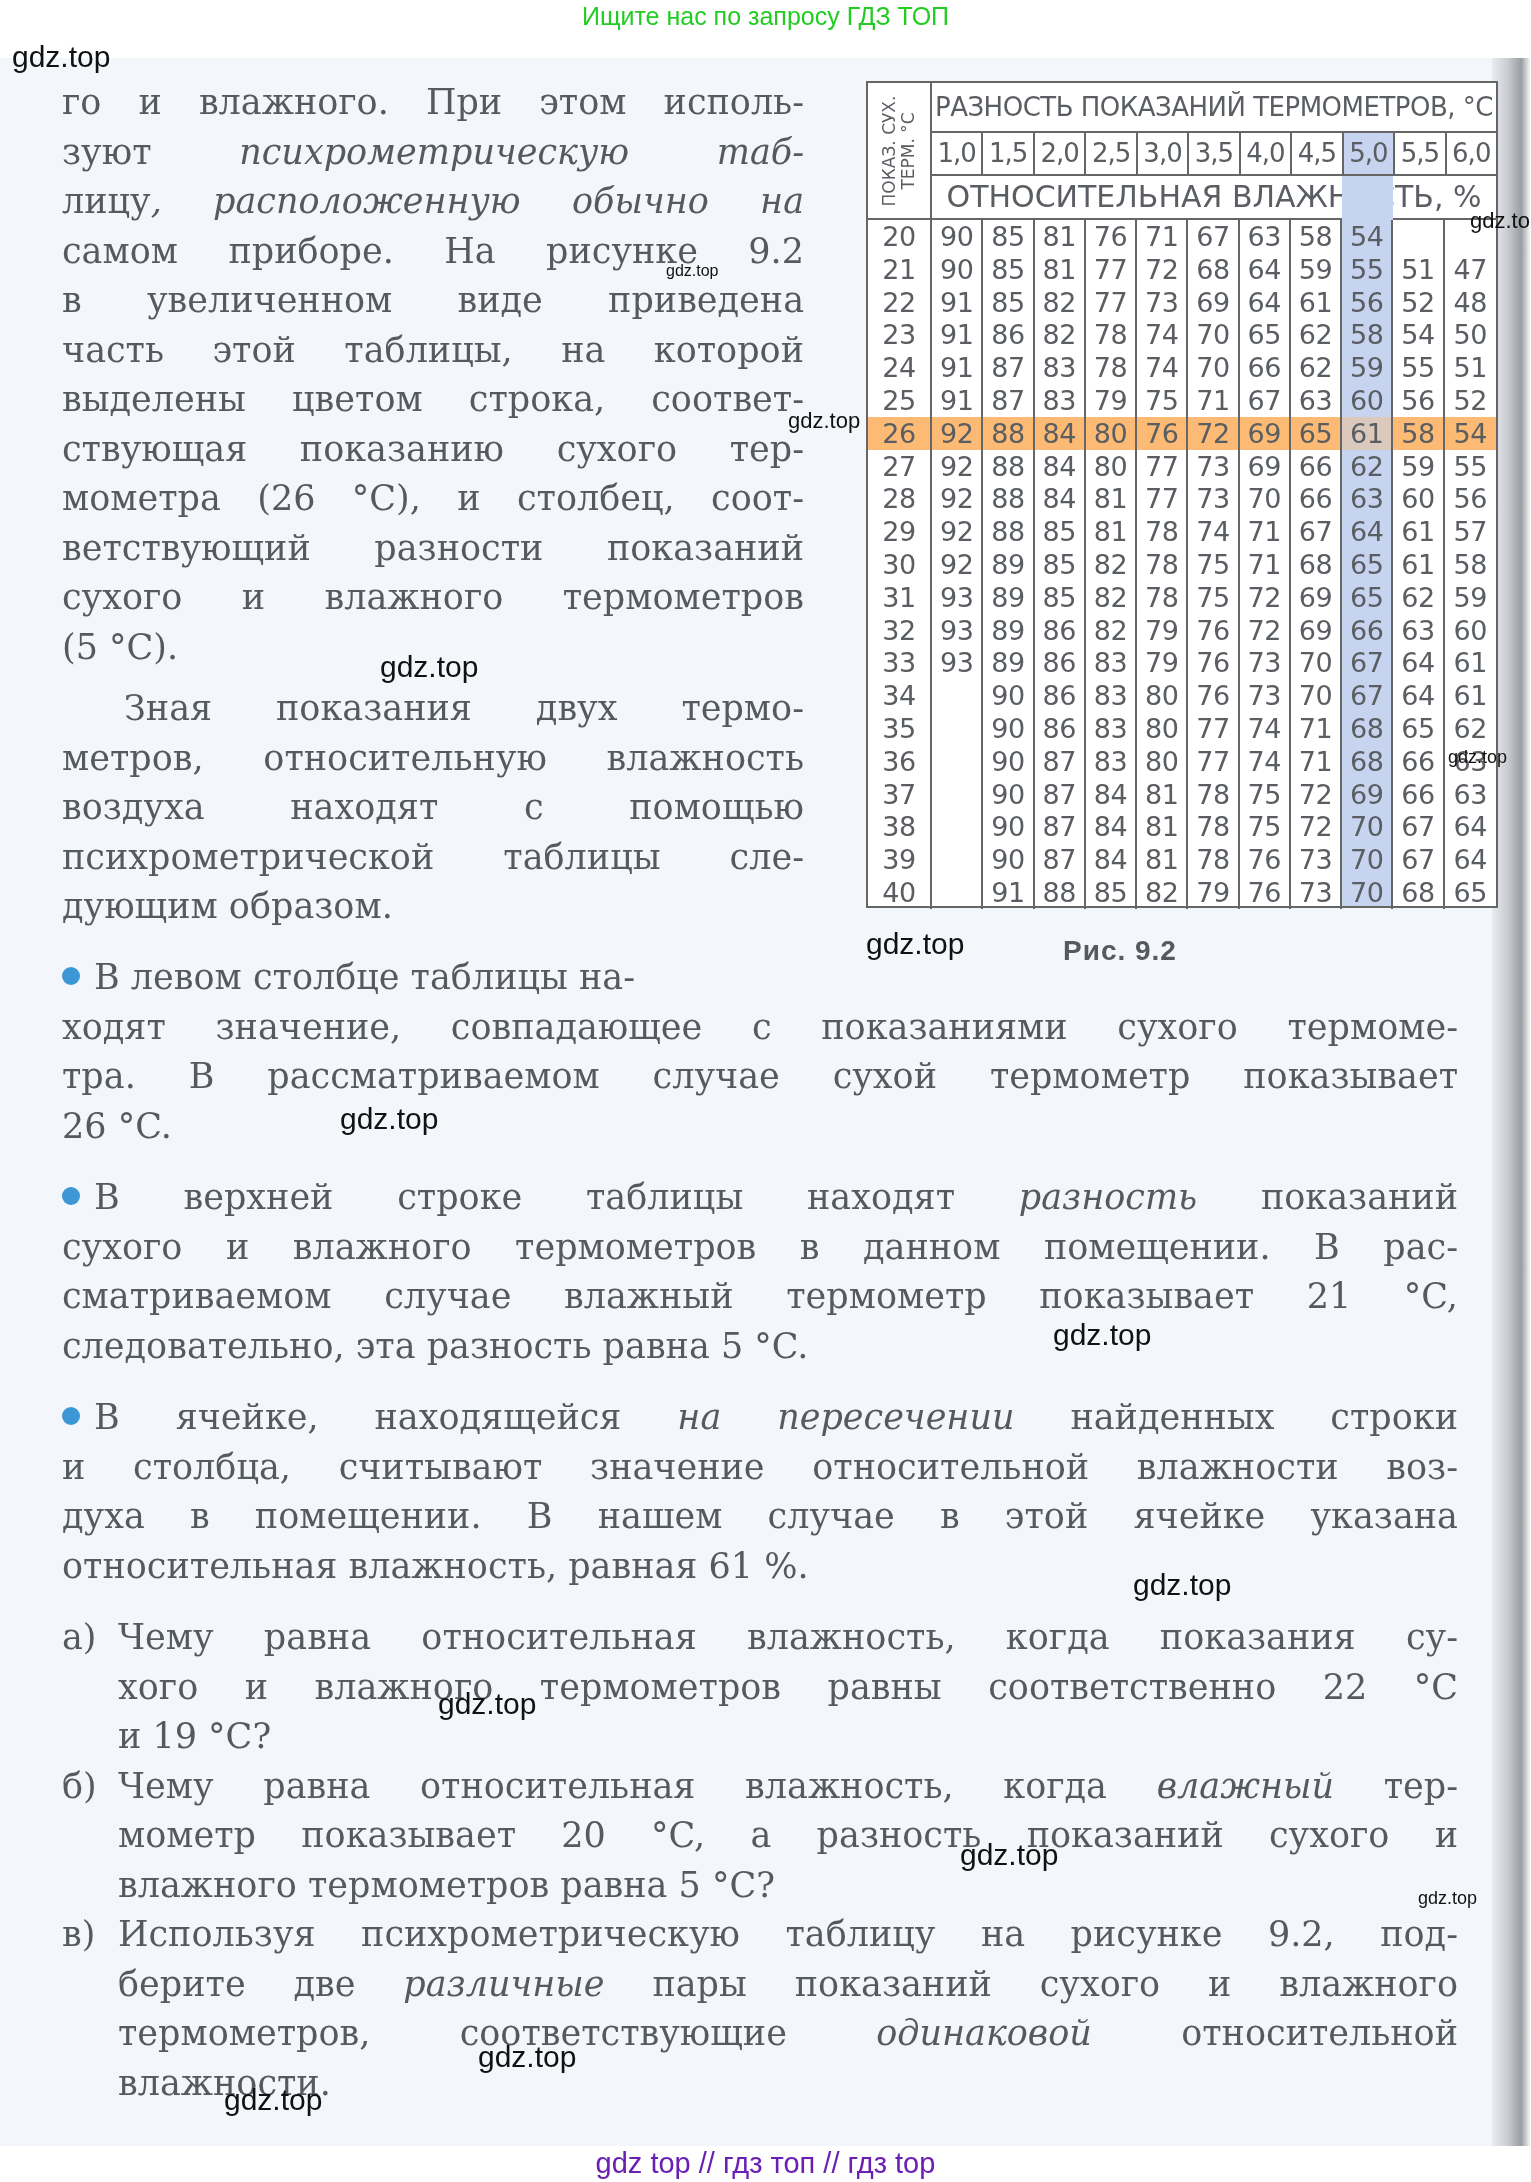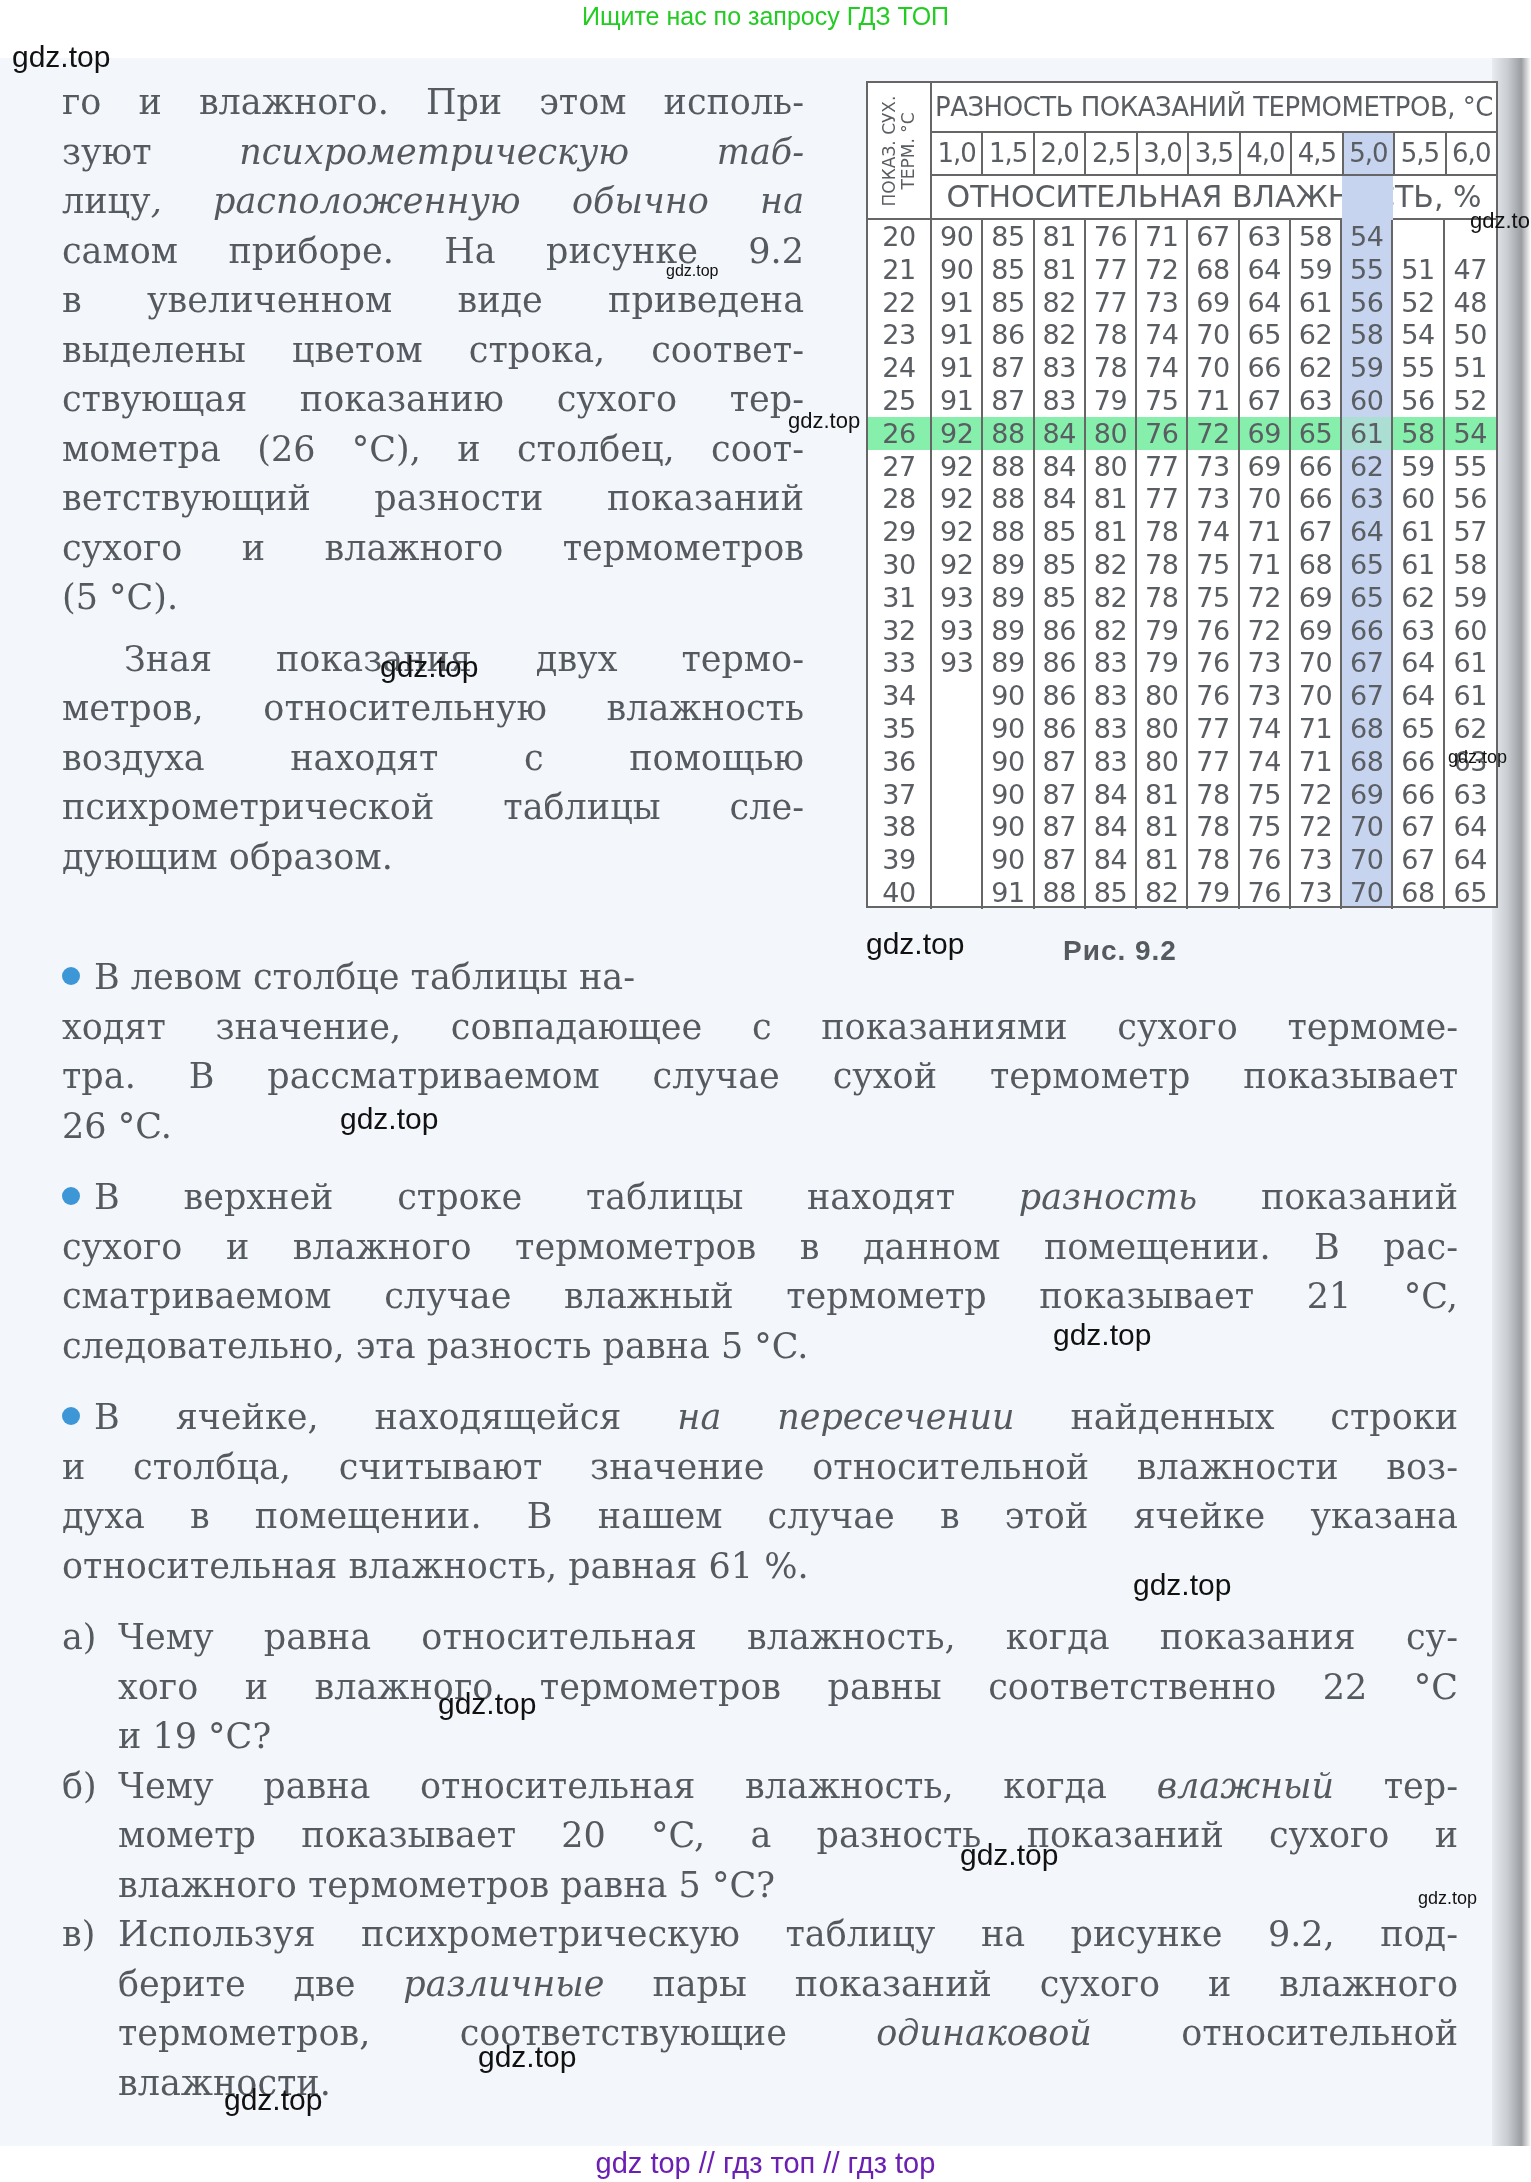--- a/index.html
+++ b/index.html
@@ -21,21 +21,21 @@
   .table{position:absolute;left:866px;top:81px;width:632px;height:827px;border:2px solid #666;background:#ffffff;font-family:"DejaVu Sans",sans-serif;color:#5a5e62;box-sizing:border-box;}
   .t-side{position:absolute;left:0;top:0;width:64px;height:137px;border-right:2px solid #666;border-bottom:2px solid #666;box-sizing:border-box;}
   .t-side-label{position:absolute;left:50%;top:50%;transform:translate(-50%,-50%) rotate(-90deg);font-size:17px;line-height:19px;text-align:center;white-space:nowrap;color:#5a5e62;}
   .t-head1{position:absolute;left:64px;top:0;width:564px;height:50px;border-bottom:2px solid #666;box-sizing:border-box;font-size:26px;line-height:48px;text-align:center;white-space:nowrap;letter-spacing:-0.5px;}
   .t-head2{position:absolute;left:64px;top:50px;width:564px;height:43px;border-bottom:2px solid #666;box-sizing:border-box;display:flex;}
   .t-head2 span{flex:1;border-right:2px solid #666;font-size:26px;line-height:40px;text-align:center;letter-spacing:-1px;}
   .t-head2 span:last-child{border-right:none;}
   .t-head3{position:absolute;left:64px;top:93px;width:564px;height:44px;border-bottom:2px solid #666;box-sizing:border-box;font-size:30px;line-height:42px;text-align:center;white-space:nowrap;}
   .t-body{position:absolute;left:0;top:137px;width:628px;}
   .t-row{display:flex;height:32.8px;}
-  .t-row.hl{background:#86efac;}
+  .t-row.hl{background:#fdba74;}
   .t-cell{font-size:27px;line-height:33px;text-align:center;border-right:2px solid #666;box-sizing:border-box;letter-spacing:-0.5px;}
   .t-cell.rowhead{width:64px;}
   .t-cell.val{width:51.27px;}
   .t-cell:last-child{border-right:none;}
   .colhl{position:absolute;top:50px;left:0;width:51px;height:773px;background:#c6d4ef;}
   .caption{position:absolute;left:1063px;top:935px;font-family:"Liberation Sans",sans-serif;font-weight:bold;font-size:28px;color:#555a60;letter-spacing:1px;}
 </style>
 </head>
 <body>
 
@@ -43,20 +43,21 @@
 
 <div class="page"></div>
 <div class="page-edge"></div>
 
 <div class="col-text" id="intro">
     <span class="jl">го и влажного. При этом исполь-</span>
     <span class="jl">зуют <i>психрометрическую таб-</i></span>
     <span class="jl">лицу<i>, расположенную обычно на</i></span>
     <span class="jl">самом приборе. На рисунке 9.2</span>
     <span class="jl">в увеличенном виде приведена</span>
+    <span class="jl">часть этой таблицы, на которой</span>
     <span class="jl">выделены цветом строка, соответ-</span>
     <span class="jl">ствующая показанию сухого тер-</span>
     <span class="jl">мометра (26 °C), и столбец, соот-</span>
     <span class="jl">ветствующий разности показаний</span>
     <span class="jl">сухого и влажного термометров</span>
     <span class="jl-left">(5 °C).</span>
     <div style="height: 12px;"></div>
     <span class="jl ind">Зная показания двух термо-</span>
     <span class="jl">метров, относительную влажность</span>
     <span class="jl">воздуха находят с помощью</span>

